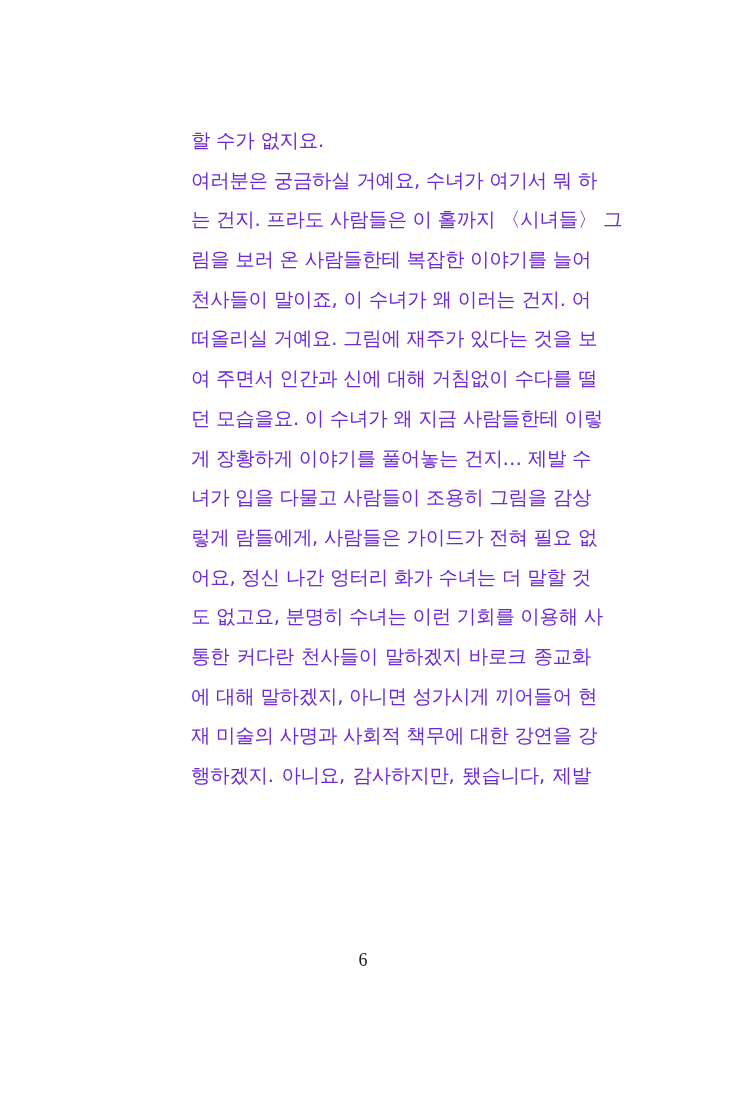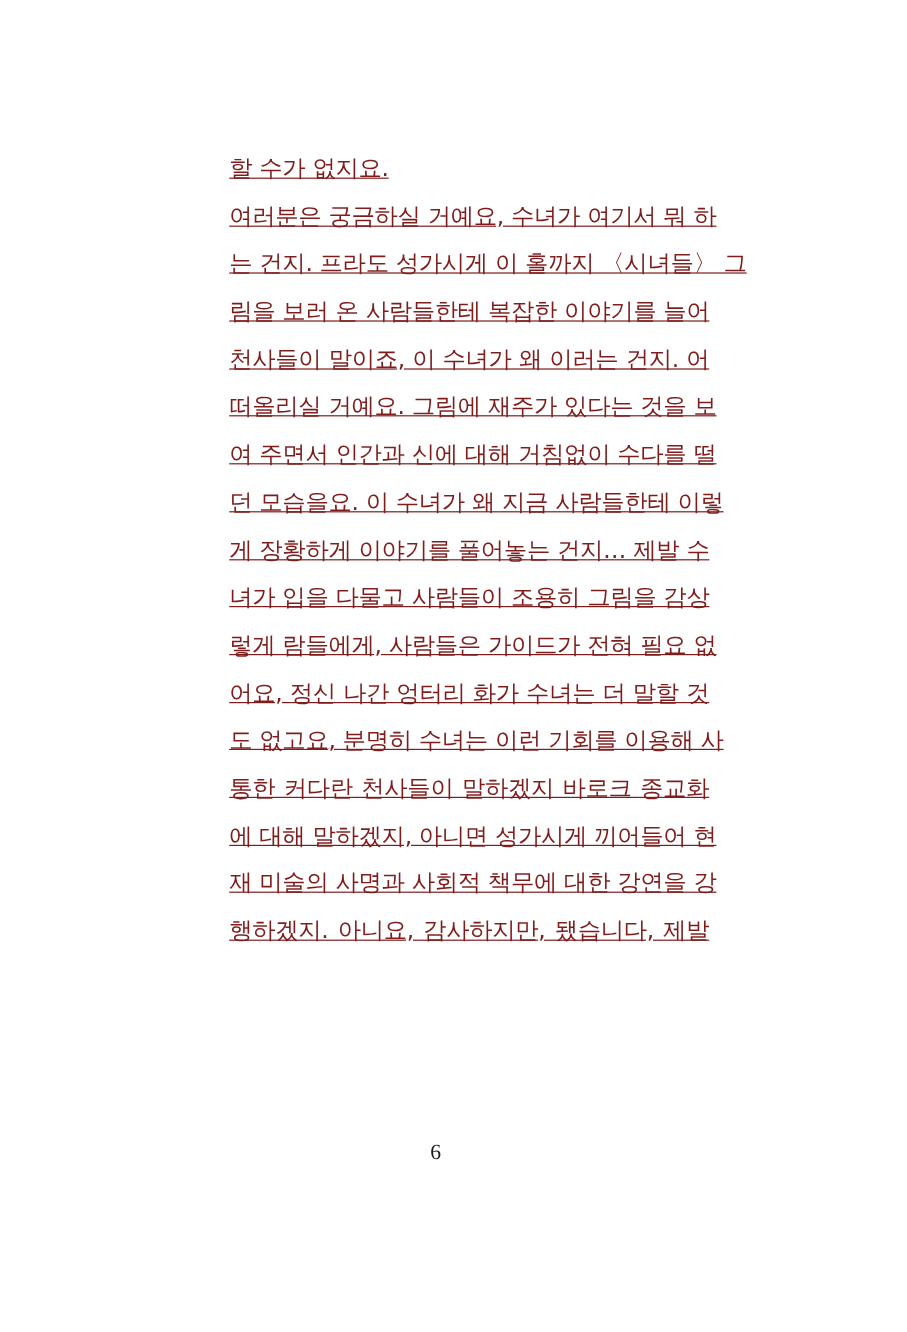--- a/index.html
+++ b/index.html
@@ -26,26 +26,25 @@
       width: 400px;
       margin: 0;
       padding: 0;
     }
     .line {
       display: block;
       height: 39.7px;
       line-height: 39.7px;
       font-family: "DejaVu Sans", sans-serif;
       font-size: 19.5px;
-      color: #7f1d1d;
+      color: #6d28d9;
       white-space: nowrap;
       letter-spacing: -0.3px;
       text-align: justify;
       text-align-last: justify;
-      text-decoration: underline;
     }
     .line.last-short {
       text-align-last: left;
     }
     .page-number {
       position: absolute;
       left: 0;
       width: 726px;
       top: 950px;
       text-align: center;
@@ -54,21 +53,21 @@
       color: #1a1a1a;
     }
   </style>
 </head>
 <body>
 
 <div class="page">
   <div class="body-text">
     <span class="line last-short">할 수가 없지요.</span>
     <span class="line">여러분은 궁금하실 거예요, 수녀가 여기서 뭐 하</span>
-    <span class="line">는 건지. 프라도 성가시게 이 홀까지 〈시녀들〉 그</span>
+    <span class="line">는 건지. 프라도 사람들은 이 홀까지 〈시녀들〉 그</span>
     <span class="line">림을 보러 온 사람들한테 복잡한 이야기를 늘어</span>
     <span class="line">천사들이 말이죠, 이 수녀가 왜 이러는 건지. 어</span>
     <span class="line">떠올리실 거예요. 그림에 재주가 있다는 것을 보</span>
     <span class="line">여 주면서 인간과 신에 대해 거침없이 수다를 떨</span>
     <span class="line">던 모습을요. 이 수녀가 왜 지금 사람들한테 이렇</span>
     <span class="line">게 장황하게 이야기를 풀어놓는 건지… 제발 수</span>
     <span class="line">녀가 입을 다물고 사람들이 조용히 그림을 감상</span>
     <span class="line">렇게 람들에게, 사람들은 가이드가 전혀 필요 없</span>
     <span class="line">어요, 정신 나간 엉터리 화가 수녀는 더 말할 것</span>
     <span class="line">도 없고요, 분명히 수녀는 이런 기회를 이용해 사</span>

